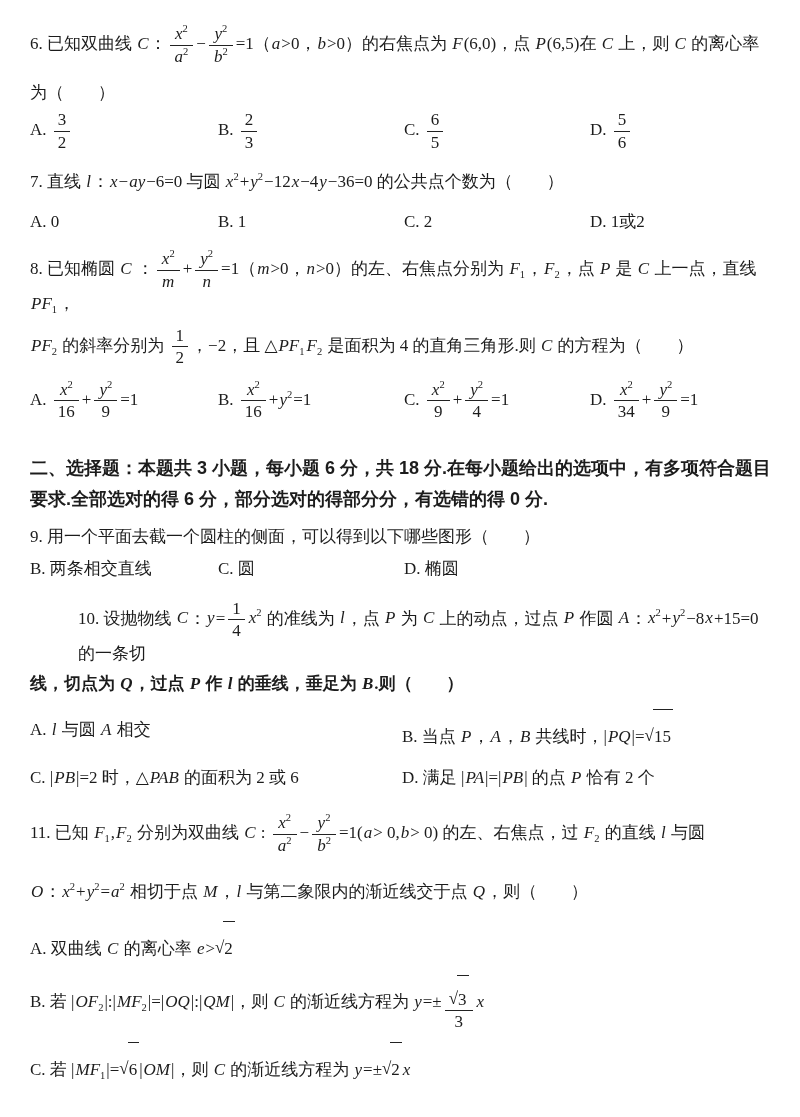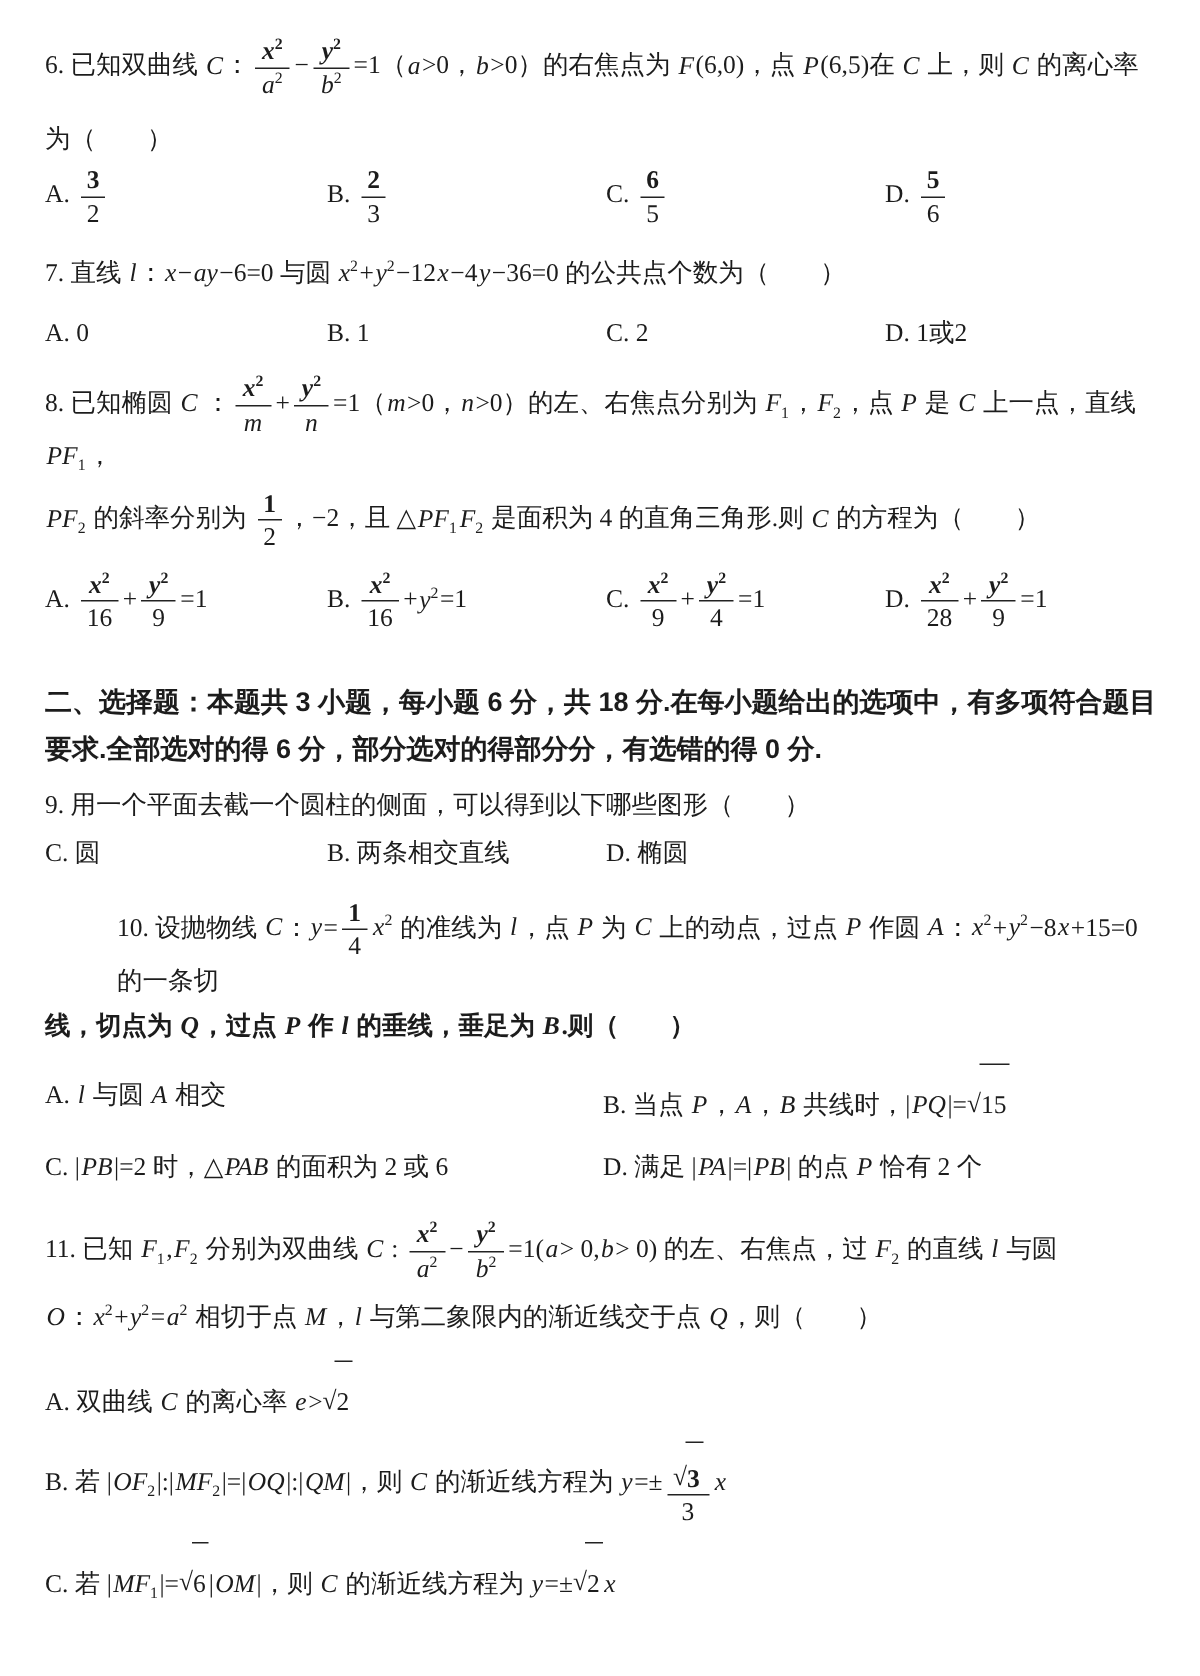--- a/index.html
+++ b/index.html
@@ -7,21 +7,21 @@
     width:800px; height:1117px; overflow:hidden;
     font-family:"Liberation Serif","DejaVu Serif",serif;
     color:#1c1c1c; font-size:17px;
   }
   .page { padding:24px 26px 0 30px; }
   .qline { line-height:1.55; margin:0; }
   .mt { font-style:normal; }
   .mi { font-style:italic; padding:0 1px; font-family:"Liberation Serif","DejaVu Serif",serif; }
   sup, sub { font-style:normal; font-size:0.62em; line-height:1; }
   .frac { display:inline-block; vertical-align:middle; text-align:center; margin:0 3px; line-height:1.15; }
-  .frac > .num { display:block; padding:0 4px 1px; border-bottom:1.3px solid #222;font-weight:bold; }
+  .frac > .num { display:block; padding:0 4px 1px; border-bottom:1.3px solid #222; }
   .frac > .den { display:block; padding:1px 4px 0; }
   .sqrt { display:inline-block; white-space:nowrap; }
   .sqrt .rad { display:inline-block; transform:translateY(-1px); }
   .sqrt .rc { display:inline-block; border-top:1.3px solid #222; padding:14px 2px 0 1px; margin-left:-1px; }
   .opts4 { display:grid; grid-template-columns:188px 186px 186px 1fr; align-items:center; }
   .opts2 { display:grid; grid-template-columns:372px 1fr; align-items:center; }
   .opt { line-height:1.55; }
   .sec-header { font-family:"Liberation Sans","DejaVu Sans",sans-serif; font-weight:700; font-size:18px; line-height:1.75; }
   
   #q6-l2   { margin-top:14px; }
@@ -32,21 +32,21 @@
   #q8-l2   { margin-top:8px; }
   #q8-opts { margin-top:12px; }
   #sec2    { margin-top:31px; }
   #q9-l1   { margin-top:8px; }
   #q9-opts { margin-top:6px; }
   #q10-l1  { margin-top:16px;margin-left:48px; }
   #q10-l2  { margin-top:4px;font-weight:bold; }
   #q10-opts-1 { margin-top:12px; }
   #q10-opts-2 { margin-top:14px; }
   #q11-l1  { margin-top:22px; }
-  #q11-l2  { margin-top:10px; }
+  #q11-l2  { margin-top:24px; }
   #q11-a   { margin-top:16px; }
   #q11-b   { margin-top:12px; }
   #q11-c   { margin-top:10px; }
 </style>
 </head>
 <body>
 
 <div class="page">
 
   <div class="question">
@@ -70,34 +70,34 @@
     </div>
   </div>
 
   <div class="question">
     <div class="qline" id="q8-l1"><span class="mt">8. 已知椭圆 </span><span class="mi">C</span><span class="mt"> ：</span><span class="frac"><span class="num"><span class="mi">x<sup>2</sup></span></span><span class="den"><span class="mi">m</span></span></span><span class="mt">+</span><span class="frac"><span class="num"><span class="mi">y<sup>2</sup></span></span><span class="den"><span class="mi">n</span></span></span><span class="mt">=1（</span><span class="mi">m</span><span class="mt">&gt;0，</span><span class="mi">n</span><span class="mt">&gt;0）的左、右焦点分别为 </span><span class="mi">F<sub>1</sub></span><span class="mt">，</span><span class="mi">F<sub>2</sub></span><span class="mt">，点 </span><span class="mi">P</span><span class="mt"> 是 </span><span class="mi">C</span><span class="mt"> 上一点，直线 </span><span class="mi">PF<sub>1</sub></span><span class="mt">，</span></div>
     <div class="qline" id="q8-l2"><span class="mi">PF<sub>2</sub></span><span class="mt"> 的斜率分别为 </span><span class="frac"><span class="num"><span class="mt">1</span></span><span class="den"><span class="mt">2</span></span></span><span class="mt">，−2，且 △</span><span class="mi">PF<sub>1</sub></span><span class="mi">F<sub>2</sub></span><span class="mt"> 是面积为 4 的直角三角形.则 </span><span class="mi">C</span><span class="mt"> 的方程为（　　）</span></div>
     <div class="opts4" id="q8-opts">
       <div class="opt"><span class="mt">A. </span><span class="frac"><span class="num"><span class="mi">x<sup>2</sup></span></span><span class="den"><span class="mt">16</span></span></span><span class="mt">+</span><span class="frac"><span class="num"><span class="mi">y<sup>2</sup></span></span><span class="den"><span class="mt">9</span></span></span><span class="mt">=1</span></div>
       <div class="opt"><span class="mt">B. </span><span class="frac"><span class="num"><span class="mi">x<sup>2</sup></span></span><span class="den"><span class="mt">16</span></span></span><span class="mt">+</span><span class="mi">y<sup>2</sup></span><span class="mt">=1</span></div>
       <div class="opt"><span class="mt">C. </span><span class="frac"><span class="num"><span class="mi">x<sup>2</sup></span></span><span class="den"><span class="mt">9</span></span></span><span class="mt">+</span><span class="frac"><span class="num"><span class="mi">y<sup>2</sup></span></span><span class="den"><span class="mt">4</span></span></span><span class="mt">=1</span></div>
-      <div class="opt"><span class="mt">D. </span><span class="frac"><span class="num"><span class="mi">x<sup>2</sup></span></span><span class="den"><span class="mt">28</span></span></span><span class="mt">+</span><span class="frac"><span class="num"><span class="mi">y<sup>2</sup></span></span><span class="den"><span class="mt">9</span></span></span><span class="mt">=1</span></div>
+      <div class="opt"><span class="mt">D. </span><span class="frac"><span class="num"><span class="mi">x<sup>2</sup></span></span><span class="den"><span class="mt">34</span></span></span><span class="mt">+</span><span class="frac"><span class="num"><span class="mi">y<sup>2</sup></span></span><span class="den"><span class="mt">9</span></span></span><span class="mt">=1</span></div>
     </div>
   </div>
 
   <div class="sec-header" id="sec2">
     <div>二、选择题：本题共 3 小题，每小题 6 分，共 18 分.在每小题给出的选项中，有多项符合题目</div>
     <div>要求.全部选对的得 6 分，部分选对的得部分分，有选错的得 0 分.</div>
   </div>
 
   <div class="question">
     <div class="qline" id="q9-l1"><span class="mt">9. 用一个平面去截一个圆柱的侧面，可以得到以下哪些图形（　　）</span></div>
     <div class="opts4" id="q9-opts">
+      <div class="opt"><span class="mt">B. 两条相交直线</span></div>
       <div class="opt"><span class="mt">C. 圆</span></div>
-      <div class="opt"><span class="mt">B. 两条相交直线</span></div>
       <div class="opt"><span class="mt">D. 椭圆</span></div>
     </div>
   </div>
 
   <div class="question">
     <div class="qline" id="q10-l1"><span class="mt">10. 设抛物线 </span><span class="mi">C</span><span class="mt">：</span><span class="mi">y</span><span class="mt">=</span><span class="frac"><span class="num"><span class="mt">1</span></span><span class="den"><span class="mt">4</span></span></span><span class="mi">x<sup>2</sup></span><span class="mt"> 的准线为 </span><span class="mi">l</span><span class="mt">，点 </span><span class="mi">P</span><span class="mt"> 为 </span><span class="mi">C</span><span class="mt"> 上的动点，过点 </span><span class="mi">P</span><span class="mt"> 作圆 </span><span class="mi">A</span><span class="mt">：</span><span class="mi">x<sup>2</sup></span><span class="mt">+</span><span class="mi">y<sup>2</sup></span><span class="mt">−8</span><span class="mi">x</span><span class="mt">+15=0 的一条切</span></div>
     <div class="qline" id="q10-l2"><span class="mt">线，切点为 </span><span class="mi">Q</span><span class="mt">，过点 </span><span class="mi">P</span><span class="mt"> 作 </span><span class="mi">l</span><span class="mt"> 的垂线，垂足为 </span><span class="mi">B</span><span class="mt">.则（　　）</span></div>
     <div class="opts2" id="q10-opts-1">
       <div class="opt"><span class="mt">A. </span><span class="mi">l</span><span class="mt"> 与圆 </span><span class="mi">A</span><span class="mt"> 相交</span></div>
       <div class="opt"><span class="mt">B. 当点 </span><span class="mi">P</span><span class="mt">，</span><span class="mi">A</span><span class="mt">，</span><span class="mi">B</span><span class="mt"> 共线时，|</span><span class="mi">PQ</span><span class="mt">|=</span><span class="sqrt"><span class="rad">√</span><span class="rc"><span class="mt">15</span></span></span></div>

